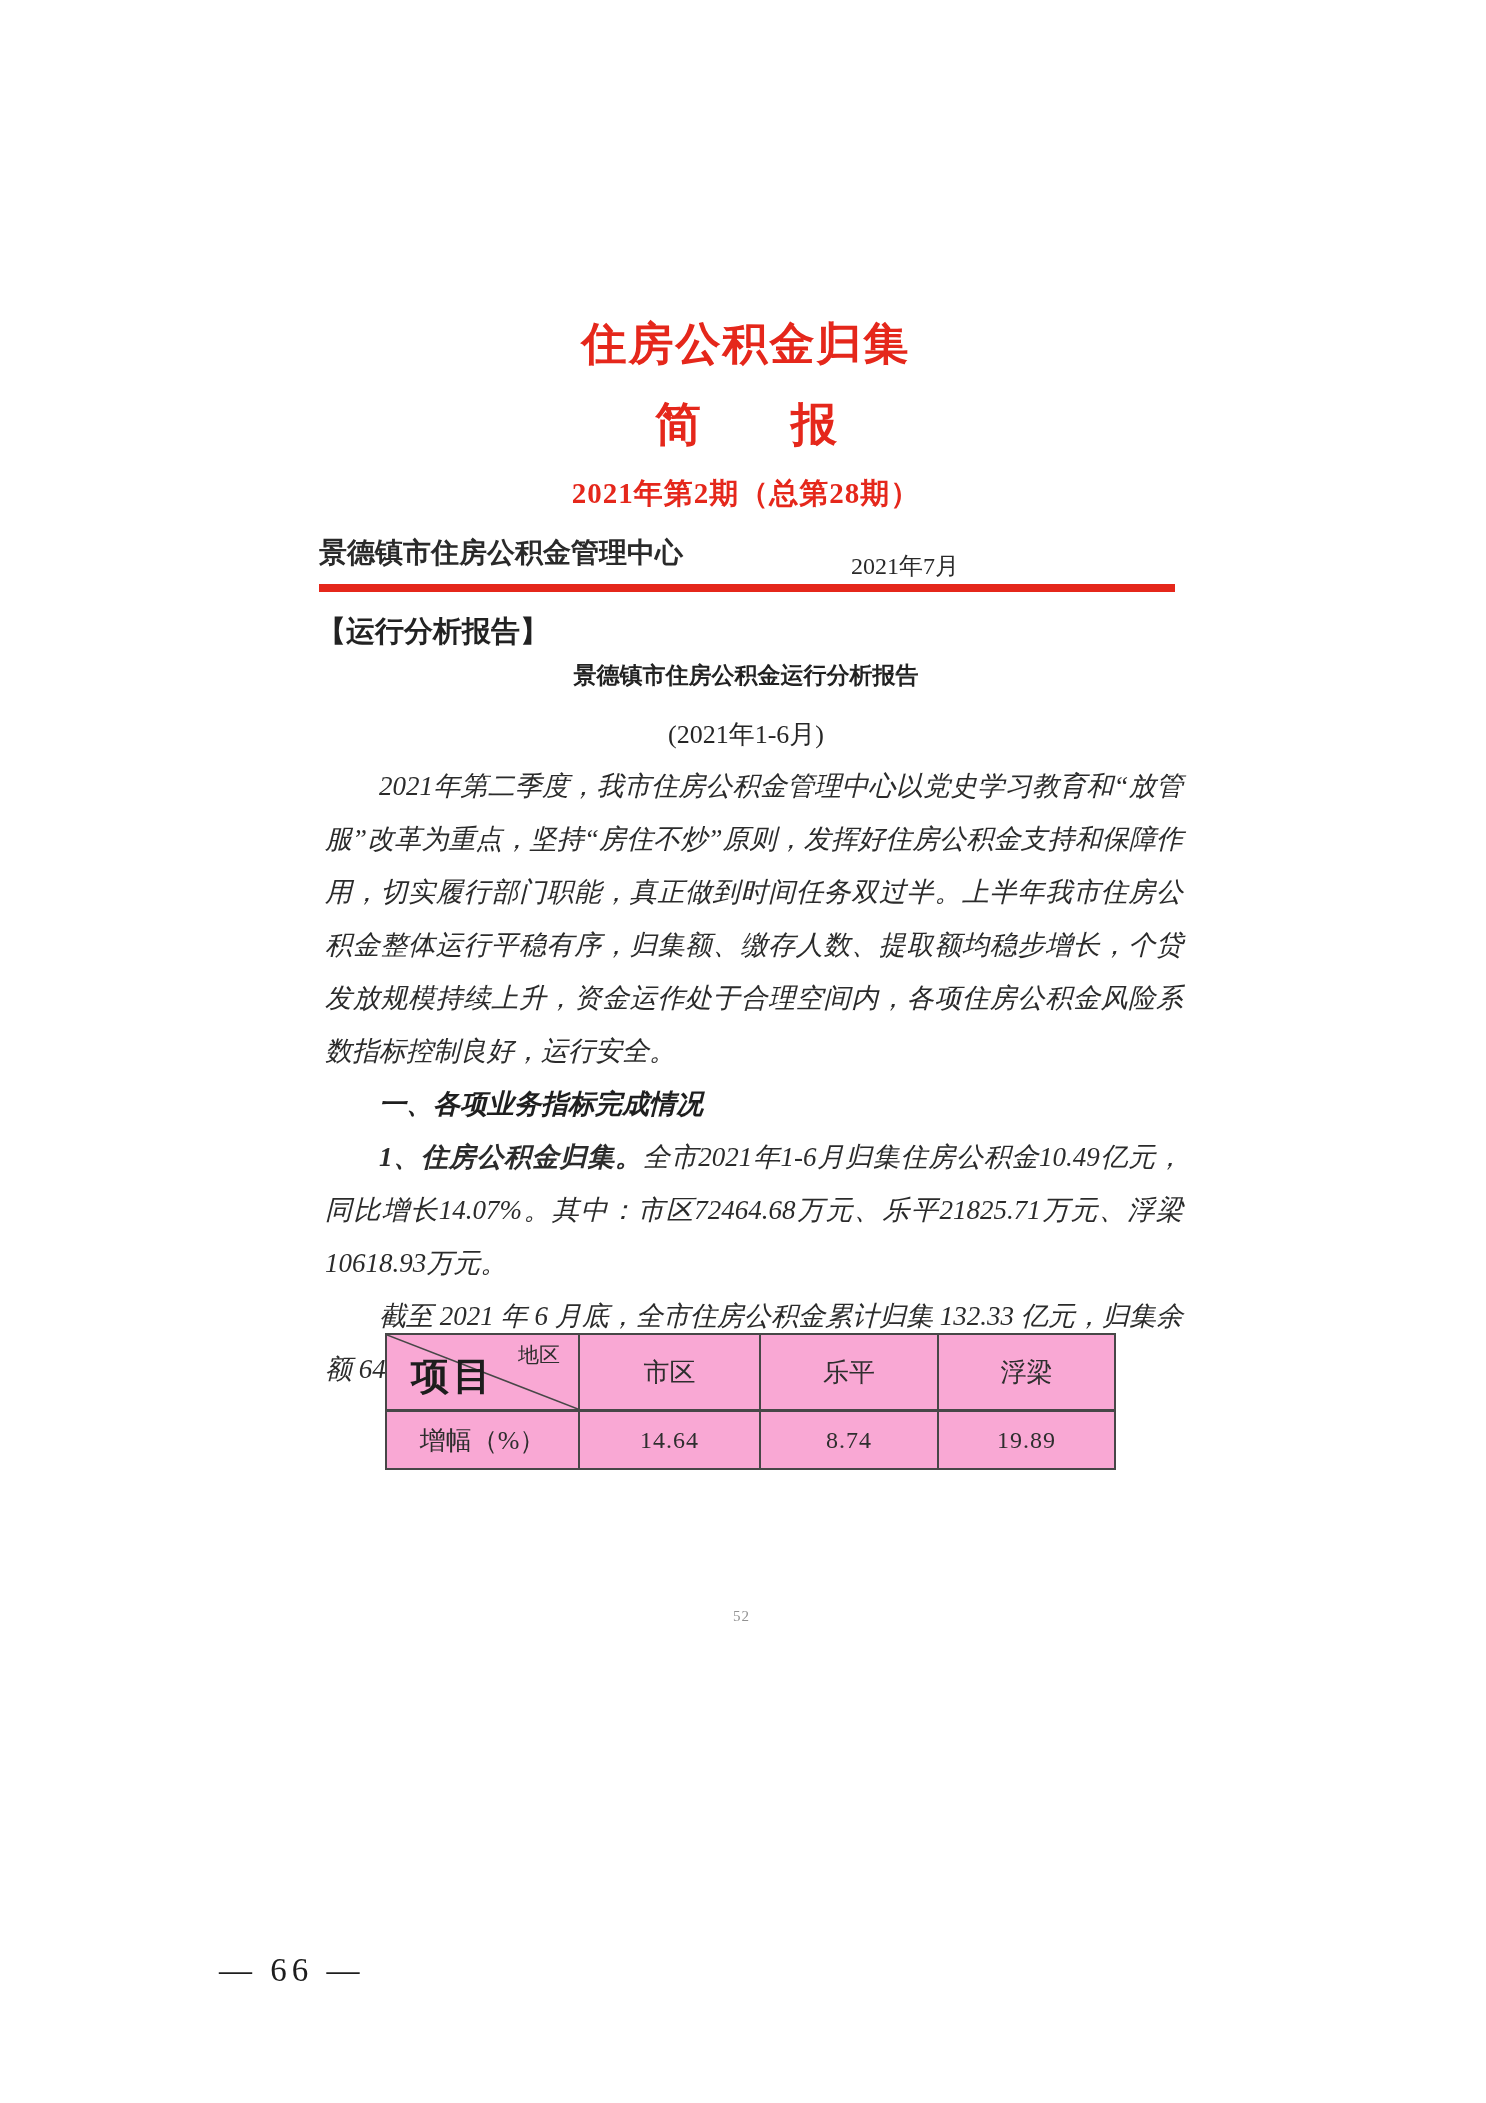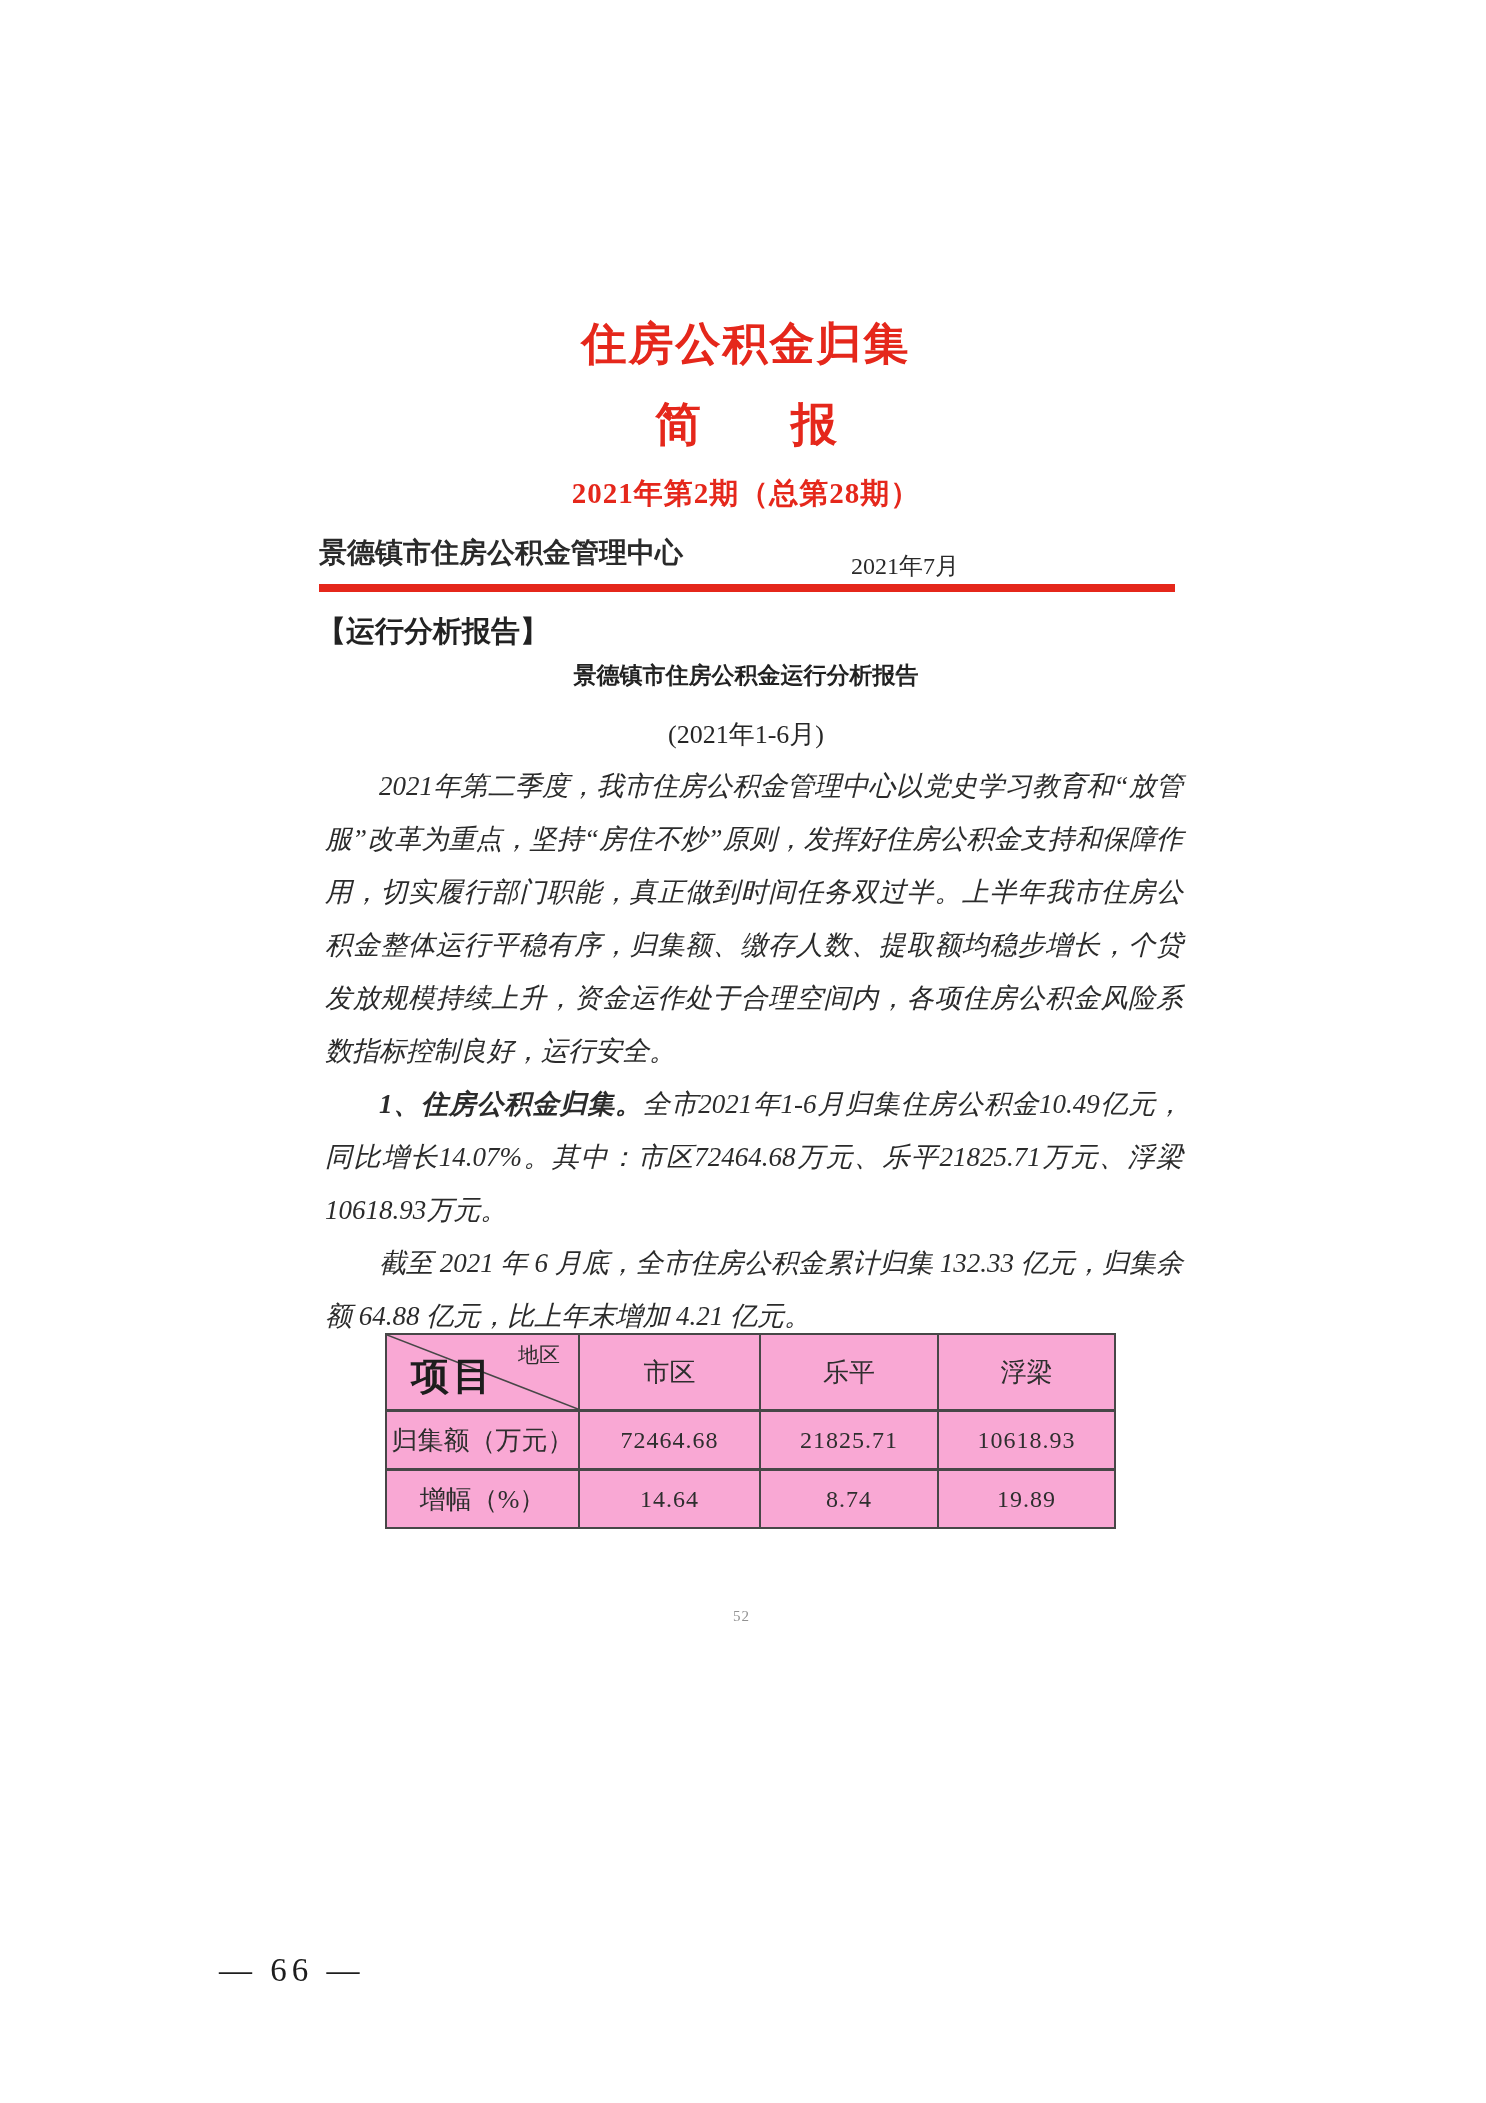--- a/index.html
+++ b/index.html
@@ -79,20 +79,21 @@
   <div class="abs red-rule"></div>
 
   <div class="abs section-label">【运行分析报告】</div>
 
   <div class="abs report-title center">景德镇市住房公积金运行分析报告</div>
 
   <div class="abs report-period center">(2021年1-6月)</div>
 
   <div class="abs body-text">
     <p>2021年第二季度，我市住房公积金管理中心以党史学习教育和“放管服”改革为重点，坚持“房住不炒”原则，发挥好住房公积金支持和保障作用，切实履行部门职能，真正做到时间任务双过半。上半年我市住房公积金整体运行平稳有序，归集额、缴存人数、提取额均稳步增长，个贷发放规模持续上升，资金运作处于合理空间内，各项住房公积金风险系数指标控制良好，运行安全。</p>
+    <p class="h1">一、各项业务指标完成情况</p>
     <p><span class="lead-bold">1、住房公积金归集。</span><span>全市2021年1-6月归集住房公积金10.49亿元，同比增长14.07%。其中：市区72464.68万元、乐平21825.71万元、浮梁10618.93万元。</span></p>
     <p>截至 2021 年 6 月底，全市住房公积金累计归集 132.33 亿元，归集余额 64.88 亿元，比上年末增加 4.21 亿元。</p>
   </div>
 
 
   <div class="abs stat-table-wrap">
     <table class="stat">
       <colgroup>
           <col class="c0">
           <col class="c1">
@@ -106,26 +107,20 @@
             <line x1="0" y1="0" x2="193" y2="74" stroke="#474747" stroke-width="1.6"></line>
           </svg>
           <span class="corner-row-label">项目</span>
           <span class="corner-col-label">地区</span>
         </th>
         <th class="col-header">市区</th>
         <th class="col-header">乐平</th>
         <th class="col-header">浮梁</th>
       </tr>
       <tr class="data">
-        <td class="row-label">归集额（万元）</td>
-        <td class="cell-num">72464.68</td>
-        <td class="cell-num">21825.71</td>
-        <td class="cell-num">10618.93</td>
-      </tr>
-      <tr class="data">
         <td class="row-label">增幅（%）</td>
         <td class="cell-num">14.64</td>
         <td class="cell-num">8.74</td>
         <td class="cell-num">19.89</td>
       </tr>
     </tbody>
       </table>
   </div>
 
 </div>

